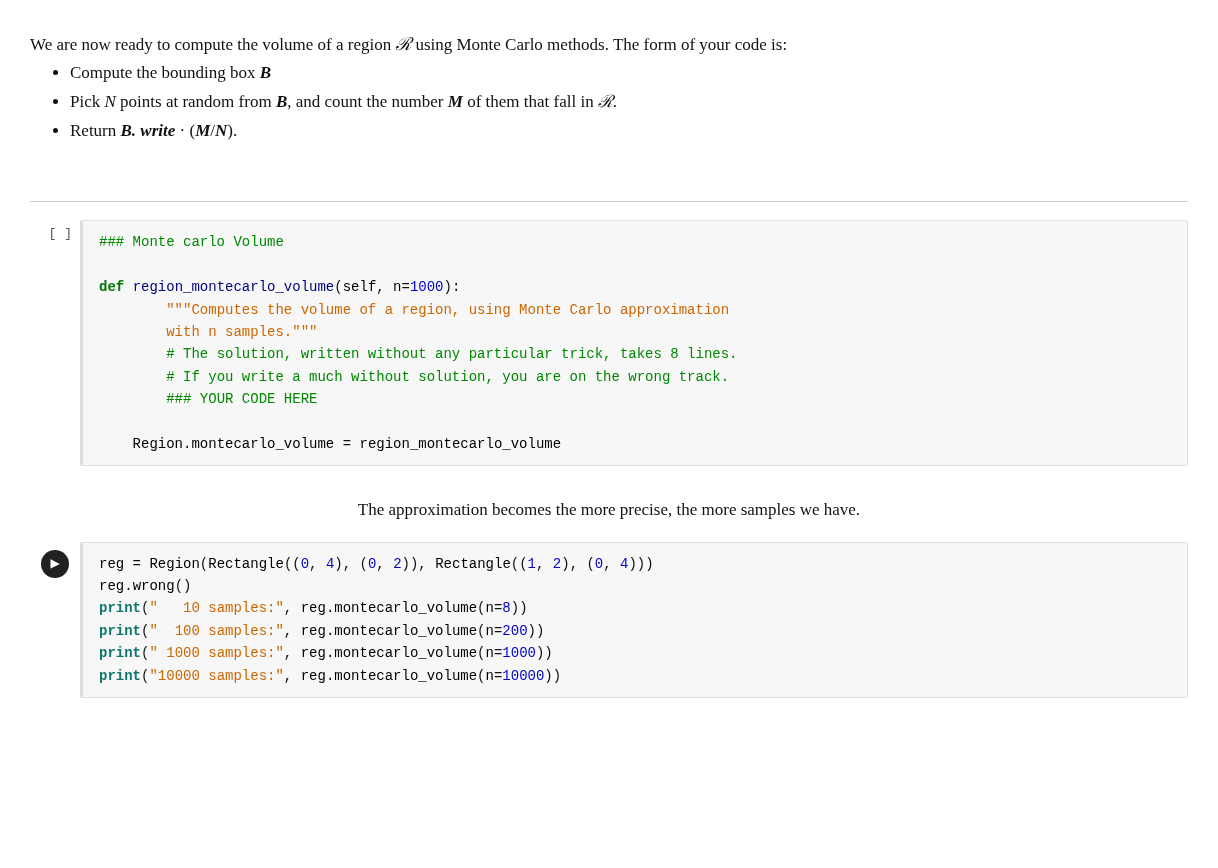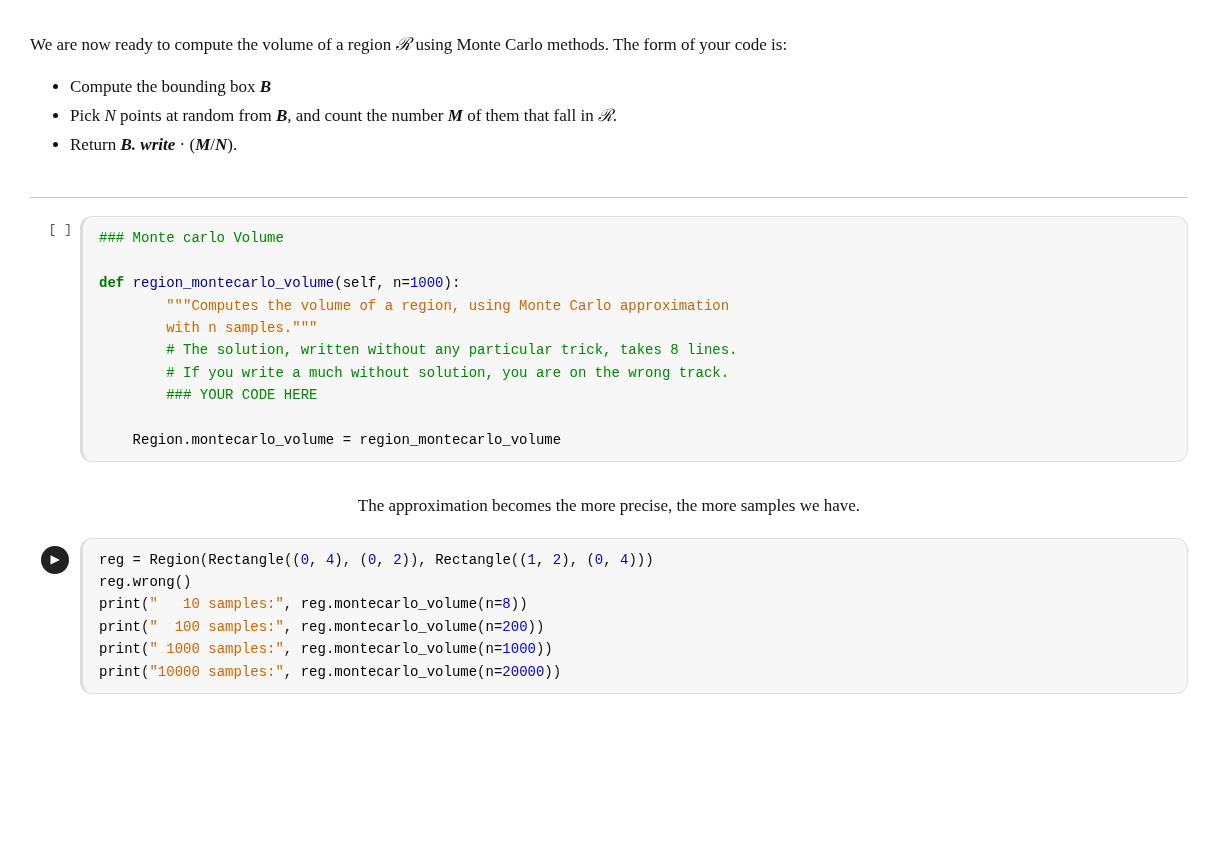--- a/index.html
+++ b/index.html
@@ -13,27 +13,26 @@
       padding: 20px 30px;
     }
 
     .prose-block {
       padding: 10px 0 18px 0;
     }
 
     .prose-block p {
       font-size: 17px;
       line-height: 1.6;
-      margin-bottom: 14px;
     }
 
     .bullet-list {
       list-style: disc;
       padding-left: 40px;
-      margin-bottom: 10px;
+      margin-bottom: 28px;
     }
 
     .bullet-list li {
       font-size: 17px;
       line-height: 1.7;
     }
 
     .divider {
       border: none;
       border-top: 1px solid #ccc;
@@ -57,38 +56,38 @@
       text-align: right;
       flex-shrink: 0;
     }
 
     .cell-body {
       background: #f7f7f7;
       border: 1px solid #e0e0e0;
       border-left: 3px solid #ddd;
       padding: 10px 16px;
       flex: 1;
-      border-radius: 12px;
+      border-radius: 2px;
     }
 
     .code-block {
       font-family: 'Courier New', Courier, monospace;
       font-size: 14px;
       line-height: 1.6;
       white-space: pre;
     }
 
     
     .kw    { color: #007700; font-weight: bold; }  
     .fn    { color: #000080; }                       
     .cm    { color: #008800; }                       
     .str   { color: #cc6600; }                       
     .num   { color: #0000cc; }                       
     .bi    { color: #000000; }                       
-    .pr    { color: #000000; }
+    .pr    { color: #0f766e; font-weight: bold; }
 
     .run-btn {
       display: flex;
       align-items: center;
       justify-content: center;
       width: 28px;
       height: 28px;
       border-radius: 50%;
       background: #222;
       color: #fff;
@@ -153,15 +152,15 @@
 <div class="cell-run">
   <div style="display:flex; flex-direction:column; align-items:center; min-width:50px; padding-top:4px; flex-shrink:0;">
     <div class="run-btn">▶</div>
   </div>
   <div class="cell-body">
     <div class="code-block"><span class="bi">reg</span> = <span class="bi">Region</span>(<span class="bi">Rectangle</span>((<span class="num">0</span>, <span class="num">4</span>), (<span class="num">0</span>, <span class="num">2</span>)), <span class="bi">Rectangle</span>((<span class="num">1</span>, <span class="num">2</span>), (<span class="num">0</span>, <span class="num">4</span>)))
 <span class="bi">reg</span>.<span class="bi">wrong</span>()
 <span class="pr">print</span>(<span class="str">"   10 samples:"</span>, <span class="bi">reg</span>.<span class="bi">montecarlo_volume</span>(<span class="bi">n</span>=<span class="num">8</span>))
 <span class="pr">print</span>(<span class="str">"  100 samples:"</span>, <span class="bi">reg</span>.<span class="bi">montecarlo_volume</span>(<span class="bi">n</span>=<span class="num">200</span>))
 <span class="pr">print</span>(<span class="str">" 1000 samples:"</span>, <span class="bi">reg</span>.<span class="bi">montecarlo_volume</span>(<span class="bi">n</span>=<span class="num">1000</span>))
-<span class="pr">print</span>(<span class="str">"10000 samples:"</span>, <span class="bi">reg</span>.<span class="bi">montecarlo_volume</span>(<span class="bi">n</span>=<span class="num">20000</span>))</div>
+<span class="pr">print</span>(<span class="str">"10000 samples:"</span>, <span class="bi">reg</span>.<span class="bi">montecarlo_volume</span>(<span class="bi">n</span>=<span class="num">10000</span>))</div>
   </div>
 </div>
 
 </body></html>

